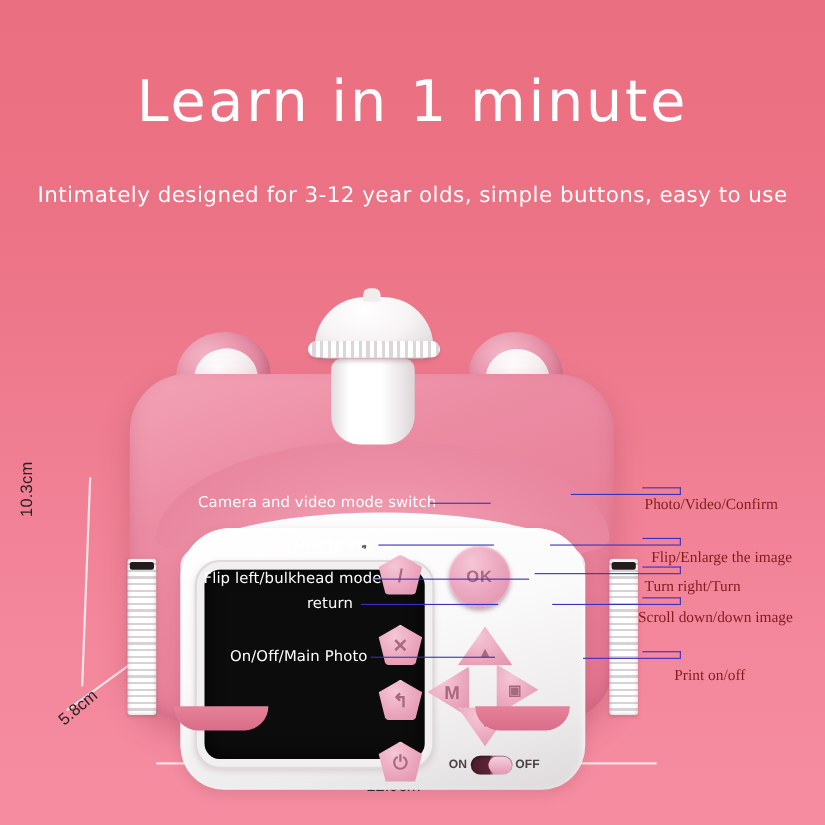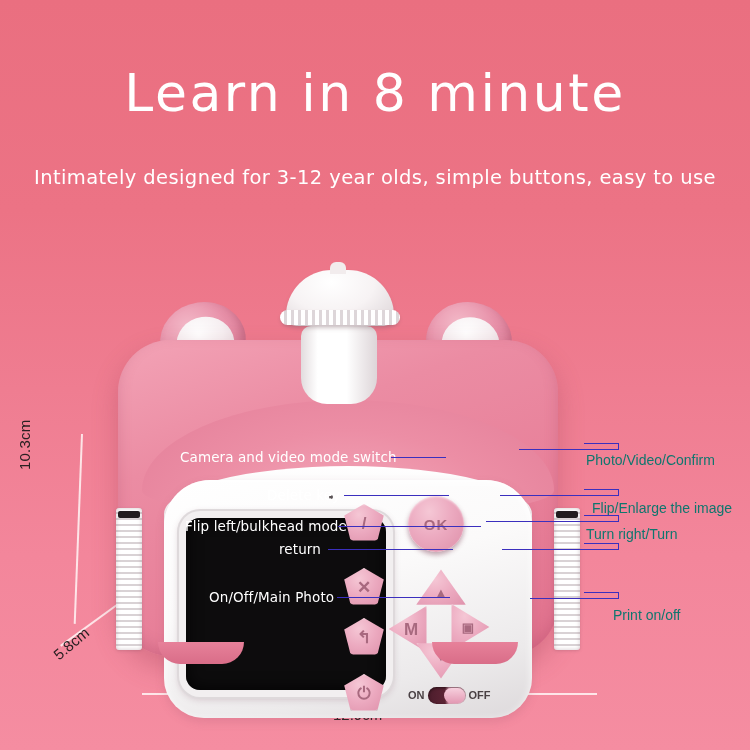--- a/index.html
+++ b/index.html
@@ -163,27 +163,27 @@
           background: linear-gradient(180deg,#e7819a,#d96d88); }
 
   
   #labels { position:absolute; left:0; top:0; width:750px; height:750px; }
   .lead { position:absolute; background:#3b2fbe; height:1.3px; }
   .lead-v { position:absolute; background:#3b2fbe; width:1.3px; }
 
   .scr-label { position:absolute; color:#ffffff; font-size:13.5px;
                font-family:"DejaVu Sans", sans-serif; white-space:nowrap;
                letter-spacing:.1px; }
-  .out-label { position:absolute; color:#0f766e; font-size:14px;
-               font-family:Liberation Sans, sans-serif; white-space:nowrap; }
+  .out-label { position:absolute; color:#7f1d1d; font-size:14px;
+               font-family:Liberation Serif, serif; white-space:nowrap; }
 </style>
 </head>
 <body>
 
-<div id="headline">Learn in 8 minute</div>
+<div id="headline">Learn in 1 minute</div>
 <div id="subheadline">Intimately designed for 3-12 year olds, simple buttons, easy to use</div>
 
 <div class="dim-line" id="dim-v-line"></div>
 <div class="dim-line" id="dim-d-line"></div>
 <div class="dim-line" id="dim-h-line"></div>
 <div class="dim-label" id="dim-v-label">10.3cm</div>
 <div class="dim-label" id="dim-d-label">5.8cm</div>
 <div class="dim-label" id="dim-h-label">12.9cm</div>
 
 <div id="camera">
@@ -288,18 +288,19 @@
   <div class="out-label" style="left:592px; top:500px;">Flip/Enlarge the image</div>
 
   <div class="lead" style="left:486px; top:521px; width:132px;"></div>
   <div class="lead-v" style="left:618px; top:515px; height:7px;"></div>
   <div class="lead" style="left:584px; top:515px; width:35px;"></div>
   <div class="out-label" style="left:586px; top:526px;">Turn right/Turn</div>
 
   <div class="lead" style="left:502px; top:549px; width:116px;"></div>
   <div class="lead-v" style="left:618px; top:543px; height:7px;"></div>
   <div class="lead" style="left:584px; top:543px; width:35px;"></div>
+  <div class="out-label" style="left:580px; top:554px;">Scroll down/down image</div>
 
   <div class="lead" style="left:530px; top:598px; width:88px;"></div>
   <div class="lead-v" style="left:618px; top:592px; height:7px;"></div>
   <div class="lead" style="left:584px; top:592px; width:35px;"></div>
   <div class="out-label" style="left:613px; top:607px;">Print on/off</div>
 </div>
 
 </body></html>

